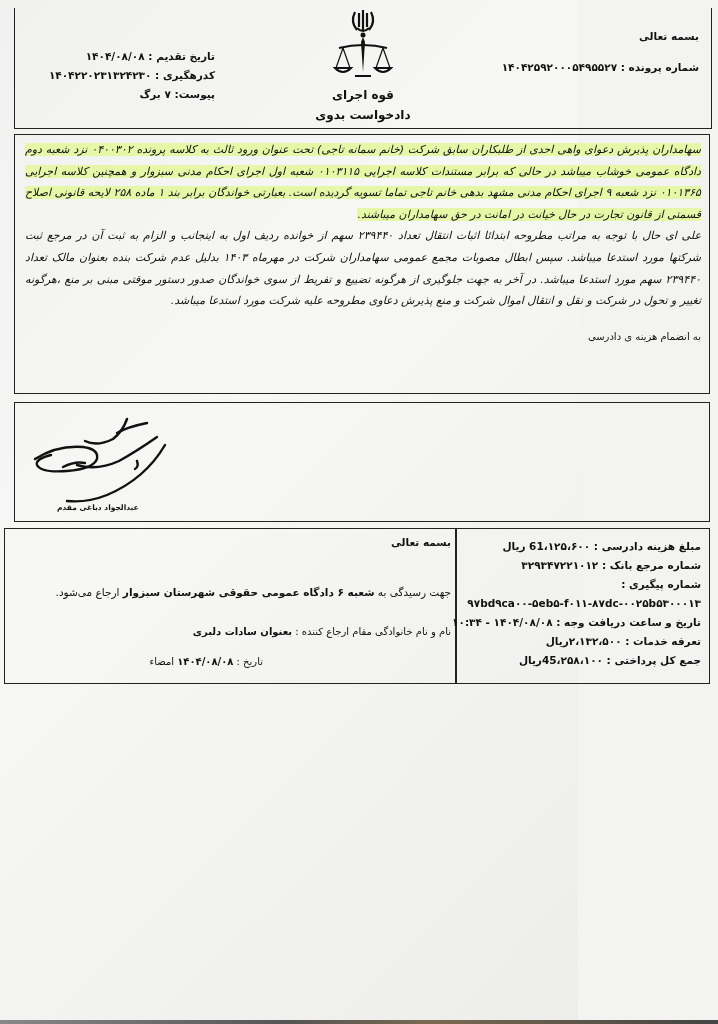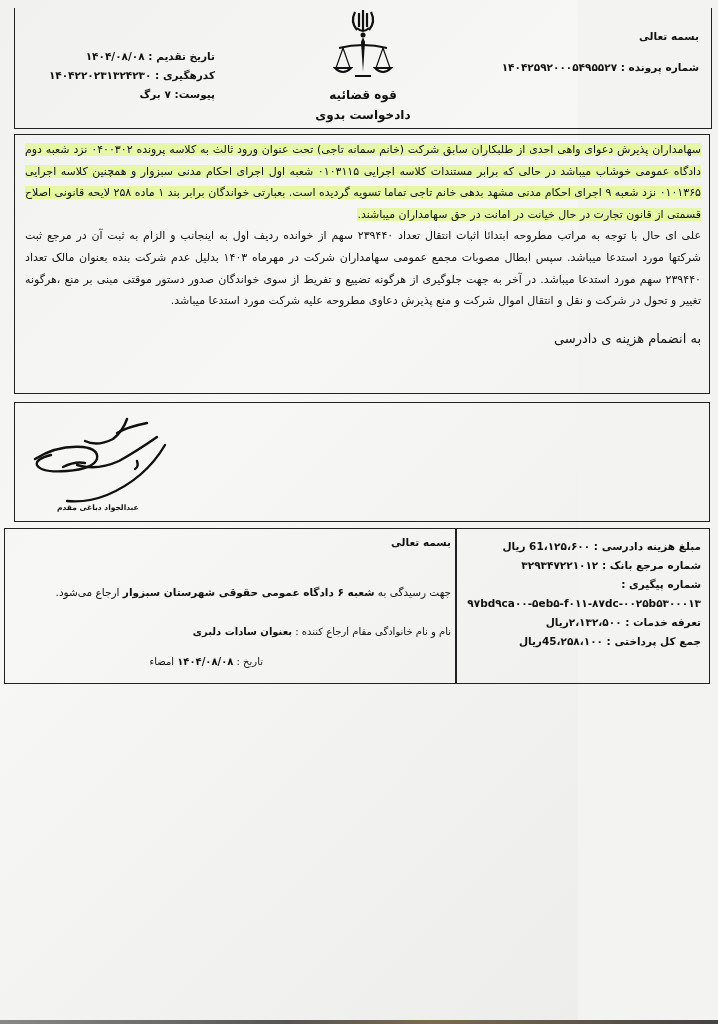--- a/index.html
+++ b/index.html
@@ -38,26 +38,26 @@
   .emblem .org { font-size: 12px; font-weight: bold; margin-top: 0px; }
   .emblem .doc { font-size: 12px; font-weight: bold; margin-top: 6px; }
 
   
   .body-box {
     position: absolute; left: 14px; top: 134px; width: 696px; height: 260px;
     border: 1.5px solid #222; box-sizing: border-box;
   }
   .para {
     position: absolute; right: 8px; top: 4px; width: 676px;
-    font-size: 11px; line-height: 21.6px; text-align: justify;
+    font-size: 11px; line-height: 21.6px; text-align: justify; font-style: italic;
   }
   .para p { margin: 0; }
   .hl { background: #e6f7a8; }
   .closing {
-    position: absolute; right: 8px; top: 196px; font-size: 13px; font-weight: normal;
+    position: absolute; right: 8px; top: 196px; font-size: 10px; font-weight: normal;
   }
 
   
   .sig-box {
     position: absolute; left: 14px; top: 402px; width: 696px; height: 120px;
     border: 1.5px solid #222; box-sizing: border-box;
   }
   .sig-name {
     position: absolute; left: 42px; top: 100px; font-size: 7.5px; font-weight: bold;
   }
@@ -121,21 +121,21 @@
         <g stroke="#111" stroke-width="1.2" fill="none">
           <path d="M10 40 L3 60"></path>
             <path d="M10 40 L17 60"></path>
           <path d="M50 40 L43 60"></path>
             <path d="M50 40 L57 60"></path>
         </g>
         <path d="M2 60 Q10 68 18 60 Z" fill="none" stroke="#111" stroke-width="2"></path>
         <path d="M42 60 Q50 68 58 60 Z" fill="none" stroke="#111" stroke-width="2"></path>
         <path d="M22 68 h16" stroke="#111" stroke-width="2"></path>
       </svg>
-      <div class="org rtl">قوه قضائیه</div>
+      <div class="org rtl">قوه اجرای</div>
       <div class="doc rtl">دادخواست بدوی</div>
     </div>
 
     <div class="hdr-left rtl">
       <div>
         <span>تاریخ تقدیم :</span>
         <span>۱۴۰۴/۰۸/۰۸</span>
       </div>
       <div>
         <span>کدرهگیری :</span>
@@ -172,20 +172,21 @@
   </div>
 
   <div class="footer-box">
     <div class="footer-divider"></div>
 
     <div class="fee-col rtl">
       <div>مبلغ هزینه دادرسی : 61،۱۲۵،۶۰۰ ریال</div>
       <div>شماره مرجع بانک : ۳۲۹۳۴۷۲۲۱۰۱۲</div>
       <div>شماره پیگیری :</div>
       <div style="direction:ltr;text-align:right;">۹۷bd۹ca۰۰-۵eb۵-f۰۱۱-۸۷dc-۰۰۲۵b۵۳۰۰۰۱۳</div>
+      <div>تاریخ و ساعت دریافت وجه : ۱۴۰۴/۰۸/۰۸ - ۱۰:۳۴</div>
       <div>تعرفه خدمات : ۲،۱۳۲،۵۰۰ریال</div>
       <div>جمع کل پرداختی : 45،۲۵۸،۱۰۰ریال</div>
     </div>
 
     <div class="ref-col rtl">
       <div class="blessing">بسمه تعالی</div>
       <div class="referral">
         <span>جهت رسیدگی به</span>
         <b>شعبه ۶ دادگاه عمومی حقوقی شهرستان سبزوار</b>
         <span>ارجاع می‌شود.</span>

